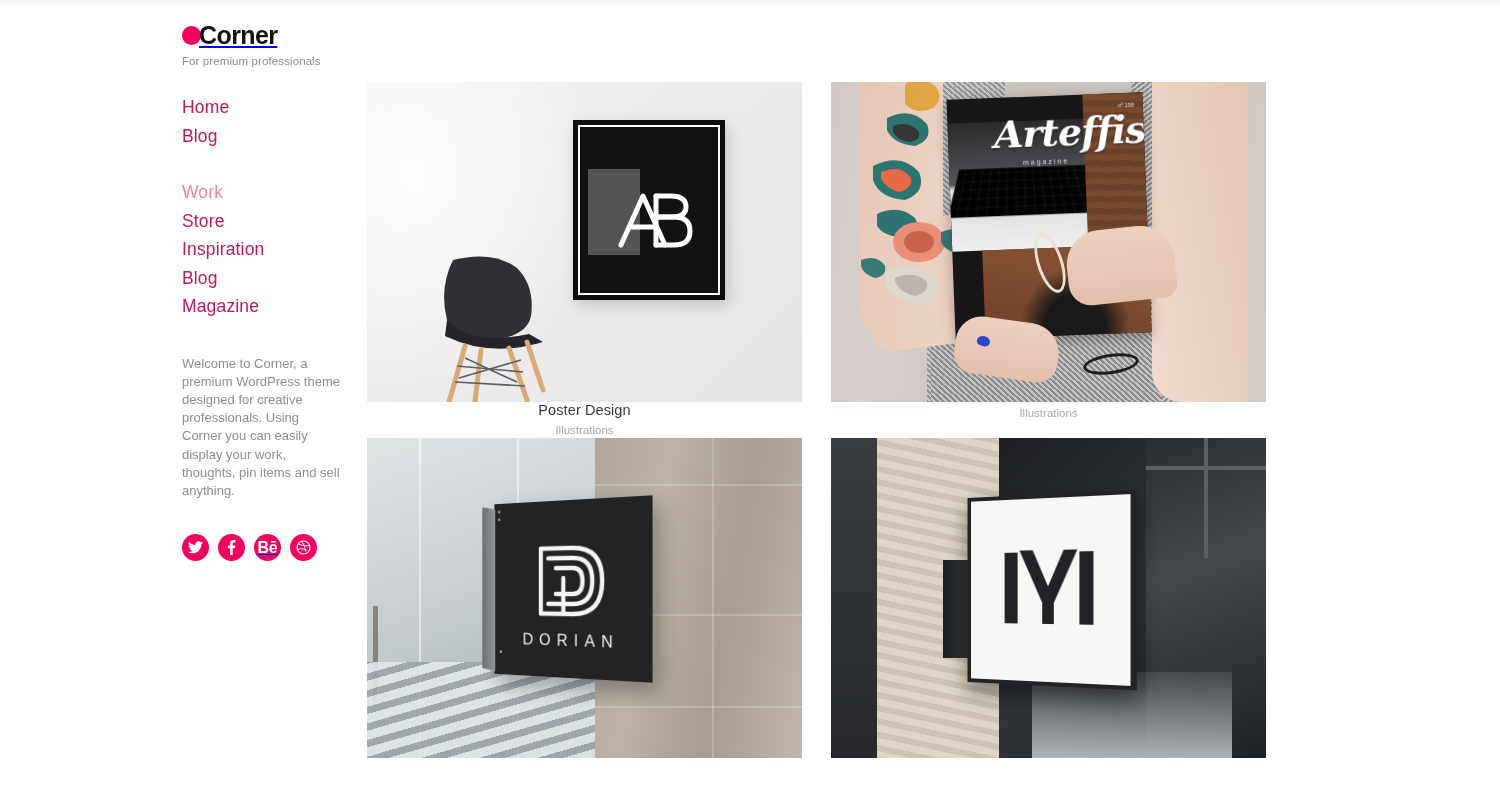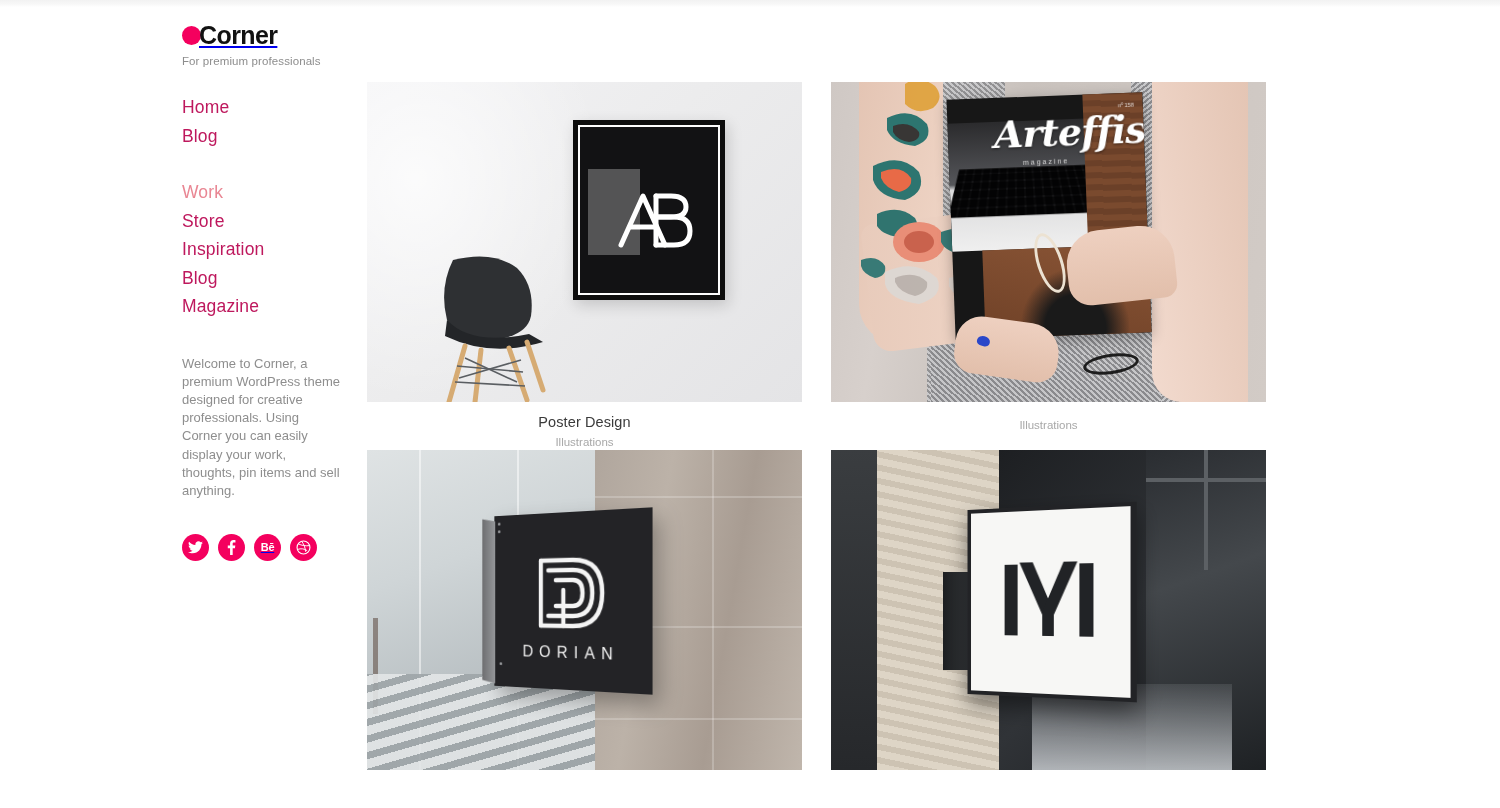--- a/index.html
+++ b/index.html
@@ -100,21 +100,21 @@
     border-radius: 50%;
     background: #f4005e;
     display: flex;
     align-items: center;
     justify-content: center;
     cursor: pointer;
   }
   .social svg { display: block; }
   .social .behance-text {
     color: #fff;
-    font-size: 11px;
+    font-size: 16px;
     font-weight: bold;
     line-height: 1;
     letter-spacing: -0.3px;
   }
 
   
   .grid {
     position: absolute;
     left: 367px;
     top: 82px;
@@ -129,21 +129,21 @@
   .item { width: 435px; }
 
   .thumb {
     width: 435px;
     height: 320px;
     position: relative;
     overflow: hidden;
     background: #e9e9ea;
     cursor: pointer;
   }
-  .caption { padding-top: 12px; text-align: center; }
+  .caption { padding-top: 0; text-align: center; }
   .cap-title {
     font-size: 14.5px;
     color: #3a3a3a;
     line-height: 17px;
     font-weight: 400;
     letter-spacing: 0.1px;
   }
   .cap-sub {
     font-size: 11.5px;
     color: #a8a8a8;

